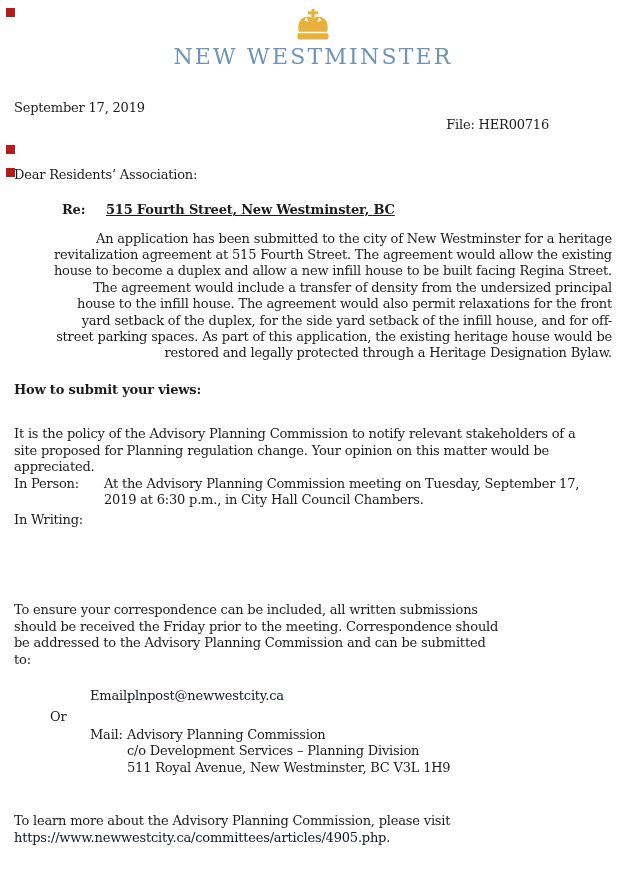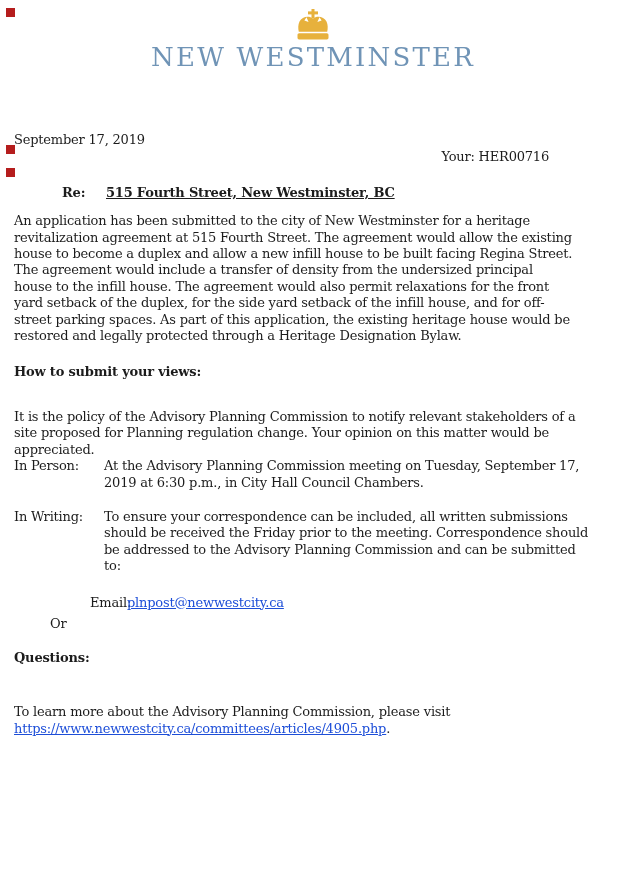--- a/index.html
+++ b/index.html
@@ -14,46 +14,46 @@
     font-family: "DejaVu Serif", serif;
     font-size: 13px;
     line-height: 16.4px;
     letter-spacing: -0.2px;
     color: #1c1c1c;
   }
   .block { margin: 0; }
   .pre { white-space: pre-line; }
   .bold { font-weight: bold; }
   .underline { text-decoration: underline; }
-  .link { color: #1d4ed8; text-decoration: underline; cursor: pointer; }
+  .link { color: #0f172a; cursor: pointer; }
 
   
   .letterhead { margin-top: 9px; text-align: center; }
   .crown { display: block; margin: 0 auto; }
   .org-name {
     margin-top: 2px;
-    font-size: 26px;
+    font-size: 22px;
     line-height: 24px;
     letter-spacing: 2.2px;
     color: #7094b6;
     font-weight: normal;
   }
 
   
-  .date-line     { margin-top: 63px; }
+  .date-line     { margin-top: 31px; }
   .file-line     { margin-top: 1px; text-align: right; padding-right: 63px; }
   .salutation    { margin-top: 33px; }
   .re-line       { margin-top: 19px; display: flex; }
   .re-label      { width: 44px; margin-left: 48px; font-weight: bold; }
-  .para-1        { margin-top: 12px; }
+  .para-1        { margin-top: 12px; text-align: right; }
   .para-2        { margin-top: 28px; }
   .howto-heading { margin-top: 20px; font-weight: bold; }
   .hang-row      { display: flex; }
   .hang-row .lbl { width: 90px; flex: 0 0 90px; }
-  .row-writing   { margin-top: 18px; }
+  .row-writing   { margin-top: 4px; flex-direction: column; }
   .email-row     { margin-top: 20px; margin-left: 76px; display: flex; }
   .email-row .lbl, .mail-row .lbl { width: 37px; flex: 0 0 37px; }
   .or-line       { margin-top: 5px; margin-left: 36px; }
   .mail-row      { margin-top: 1px; margin-left: 76px; display: flex; }
   .questions-heading { margin-top: 18px; font-weight: bold; }
   .learn-more    { margin-top: 21px; }
 
   
   .red-marker {
     position: absolute;
@@ -86,22 +86,23 @@
       <g fill="#ffffff">
         <path d="M11.5 8.2 L13.6 13 L9.4 11.4 Z"></path>
         <path d="M24.5 8.2 L22.4 13 L26.6 11.4 Z"></path>
       </g>
     </svg>
     <div class="org-name">NEW WESTMINSTER</div>
   </div>
 
   <div class="block date-line">September 17, 2019</div>
 
-  <div class="block file-line">Your: HER00716</div>
+  <div class="block file-line">File: HER00716</div>
 
+  <div class="block salutation">Dear Residents’ Association:</div>
 
   <div class="block re-line">
     <span class="re-label">Re:</span>
     <span class="bold underline">515 Fourth Street, New Westminster, BC</span>
   </div>
 
   <div class="block pre para-1">An application has been submitted to the city of New Westminster for a heritage
 revitalization agreement at 515 Fourth Street. The agreement would allow the existing
 house to become a duplex and allow a new infill house to be built facing Regina Street.
 The agreement would include a transfer of density from the undersized principal
@@ -130,22 +131,27 @@
 to:</span>
   </div>
 
   <div class="block email-row">
     <span class="lbl">Email:</span>
     <a class="link">plnpost@newwestcity.ca</a>
   </div>
 
   <div class="block or-line">Or</div>
 
+  <div class="block mail-row">
+    <span class="lbl">Mail:</span>
+    <span class="pre">Advisory Planning Commission
+c/o Development Services – Planning Division
+511 Royal Avenue, New Westminster, BC V3L 1H9</span>
+  </div>
 
-  <div class="block questions-heading">Questions:</div>
 
 
   <div class="block pre learn-more">
     <span>To learn more about the Advisory Planning Commission, please visit
 </span><a class="link">https://www.newwestcity.ca/committees/articles/4905.php</a><span>.</span>
   </div>
 
 </div>
 
 </body></html>

